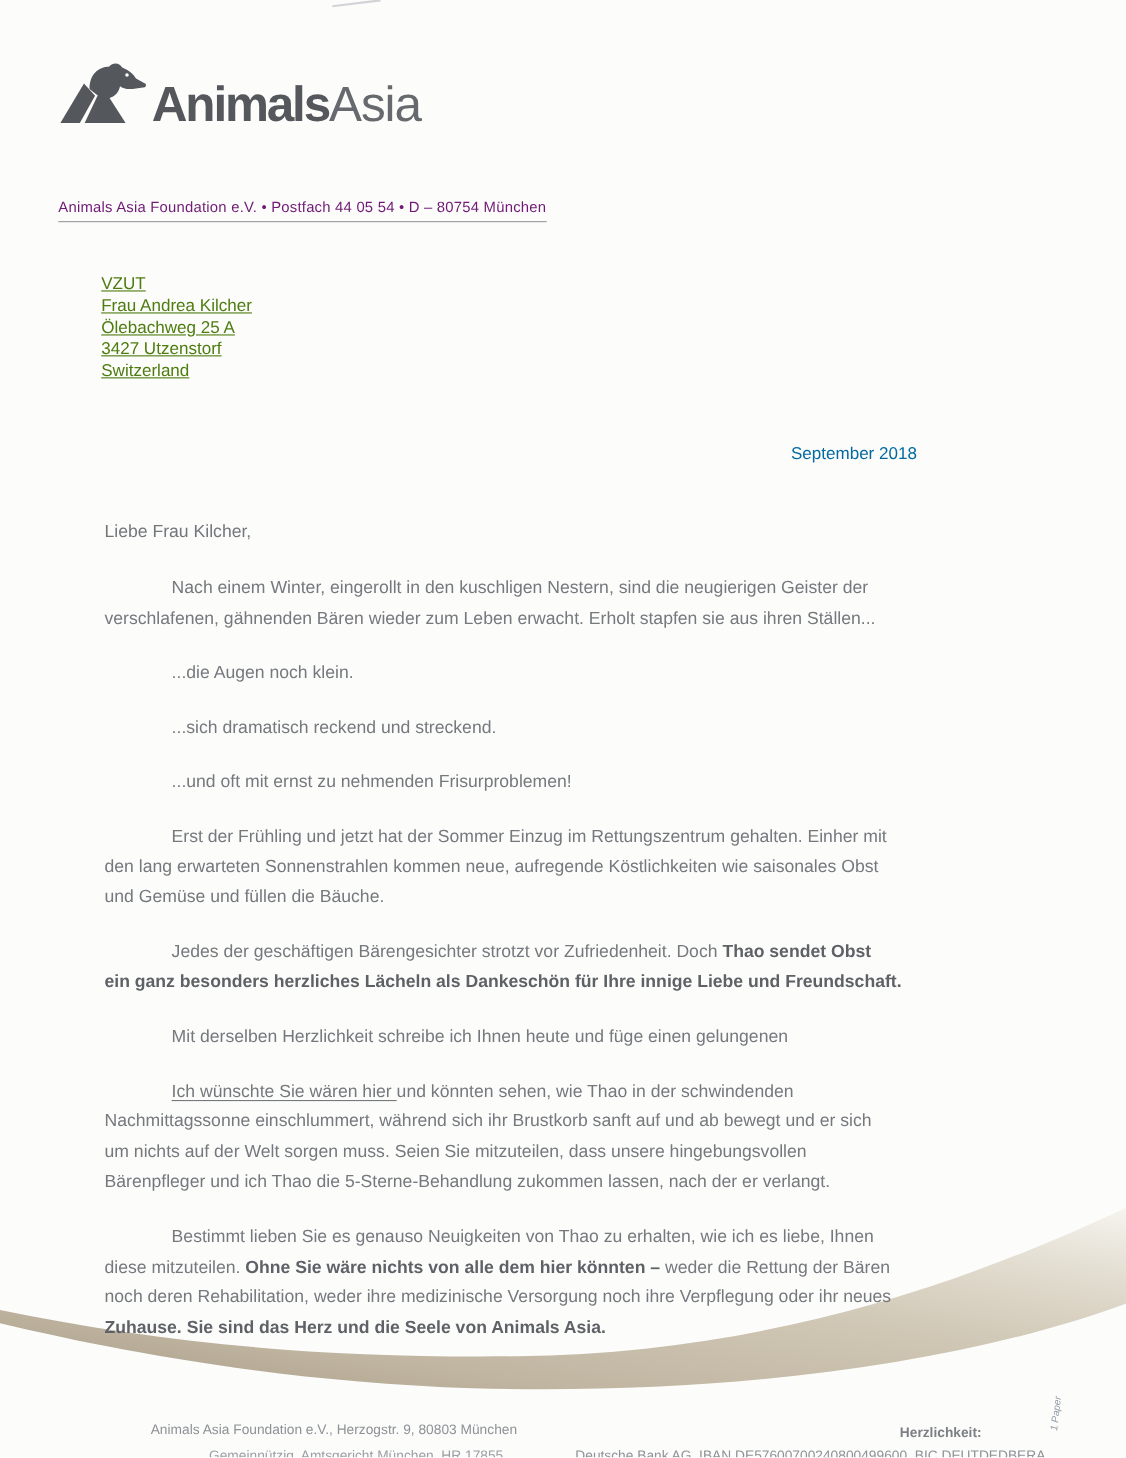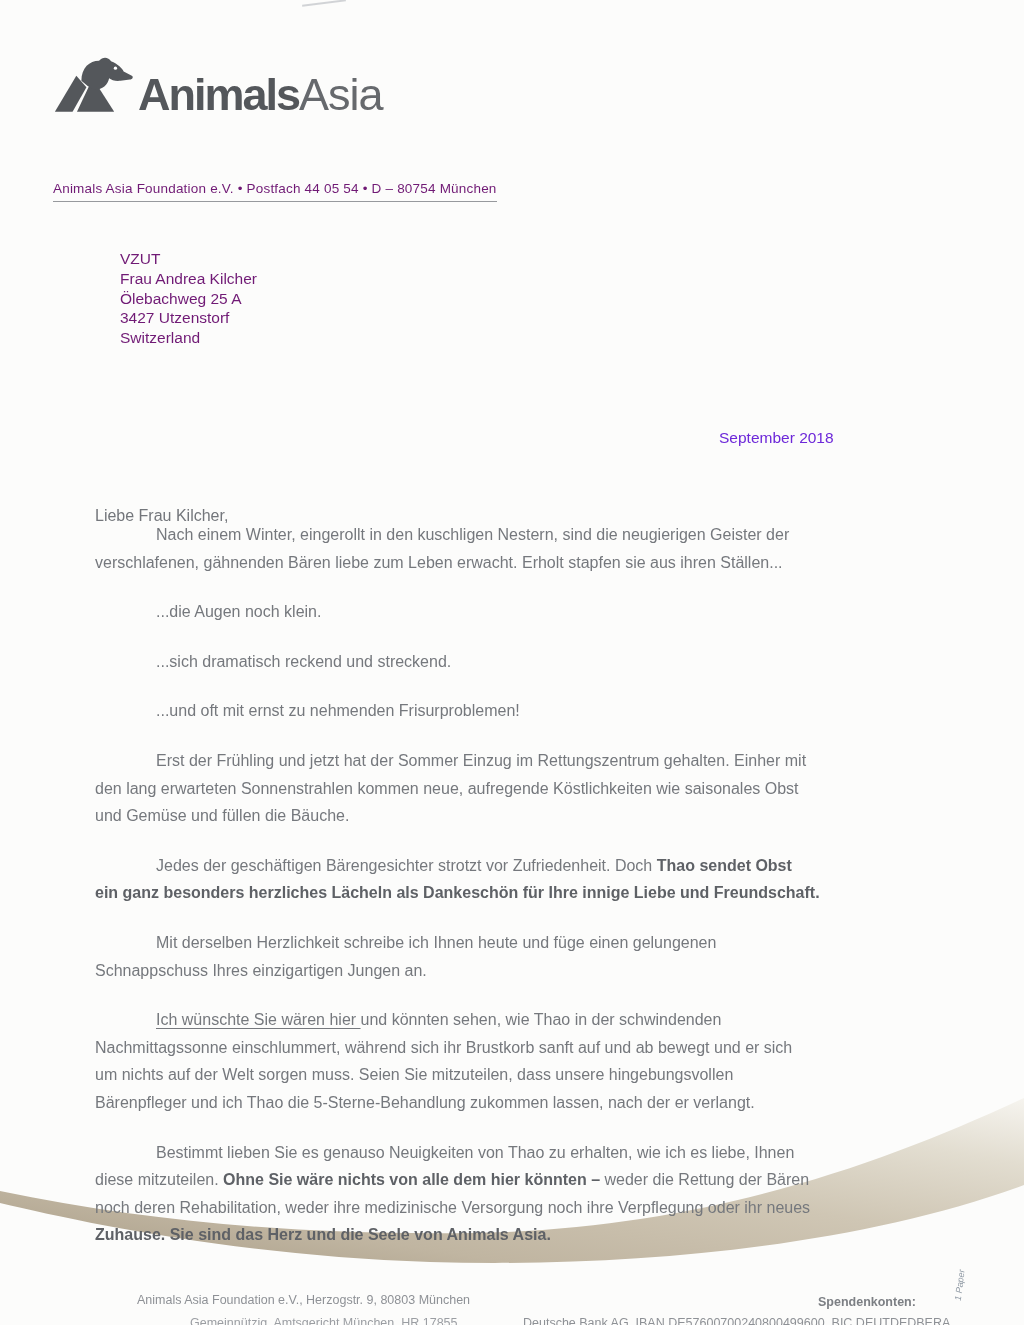--- a/index.html
+++ b/index.html
@@ -10,24 +10,24 @@
   
   .logo{position:absolute;left:53px;top:50px;display:flex;align-items:flex-end;gap:3px;}
   .logo svg{display:block;width:82px;height:68px;}
   .wordmark{font-size:45px;line-height:1;padding-bottom:1px;color:#54575b;letter-spacing:-2px;}
   .wordmark .wm-bold{font-weight:700;}
   .wordmark .wm-light{font-weight:400;color:#66696d;letter-spacing:-1px;}
   
   .sender{position:absolute;left:53px;top:181px;font-size:13.5px;color:#701a75;
     padding-bottom:5px;border-bottom:1.5px solid #97999d;letter-spacing:.2px;}
   
-  .recipient{position:absolute;left:120px;top:249px;font-size:15.5px;line-height:19.8px;color:#701a75;}
+  .recipient{position:absolute;left:92px;top:249px;font-size:15.5px;line-height:19.8px;color:#4d7c0f;text-decoration:underline;}
   
-  .date{position:absolute;left:719px;top:429px;font-size:15.5px;color:#6d28d9;}
-  .salutation{position:absolute;left:95px;top:475px;font-size:16px;color:#73767b;margin-top:32px;}
+  .date{position:absolute;left:719px;top:404px;font-size:15.5px;color:#0369a1;}
+  .salutation{position:absolute;left:95px;top:475px;font-size:16px;color:#73767b;}
   
   .body-text{position:absolute;left:95px;top:521px;width:900px;font-size:16px;
     line-height:27.6px;color:#75787d;z-index:2;}
   .para{margin:0 0 22px 0;}
   .line{white-space:nowrap;}
   .line.indent{padding-left:61px;}
   .b{font-weight:700;color:#5e6166;}
   .u{text-decoration:underline;text-underline-offset:3px;}
   
   .swoosh{position:absolute;left:0;top:1080px;width:1024px;height:245px;z-index:1;}
@@ -71,21 +71,21 @@
       <div>Switzerland</div>
     </div>
 
   <div class="date">September 2018</div>
 
   <div class="salutation">Liebe Frau Kilcher,</div>
 
   <div class="body-text">
       <div class="para">
         <div class="line indent"><span>Nach einem Winter, eingerollt in den kuschligen Nestern, sind die neugierigen Geister der</span></div>
-        <div class="line"><span>verschlafenen, gähnenden Bären liebe zum Leben erwacht. Erholt stapfen sie aus ihren Ställen...</span></div>
+        <div class="line"><span>verschlafenen, gähnenden Bären wieder zum Leben erwacht. Erholt stapfen sie aus ihren Ställen...</span></div>
       </div>
       <div class="para">
         <div class="line indent"><span>...die Augen noch klein.</span></div>
       </div>
       <div class="para">
         <div class="line indent"><span>...sich dramatisch reckend und streckend.</span></div>
       </div>
       <div class="para">
         <div class="line indent"><span>...und oft mit ernst zu nehmenden Frisurproblemen!</span></div>
       </div>
@@ -93,21 +93,20 @@
         <div class="line indent"><span>Erst der Frühling und jetzt hat der Sommer Einzug im Rettungszentrum gehalten. Einher mit</span></div>
         <div class="line"><span>den lang erwarteten Sonnenstrahlen kommen neue, aufregende Köstlichkeiten wie saisonales Obst</span></div>
         <div class="line"><span>und Gemüse und füllen die Bäuche.</span></div>
       </div>
       <div class="para">
         <div class="line indent"><span>Jedes der geschäftigen Bärengesichter strotzt vor Zufriedenheit. Doch </span><span class="b">Thao sendet Obst</span></div>
         <div class="line"><span class="b">ein ganz besonders herzliches Lächeln als Dankeschön für Ihre innige Liebe und Freundschaft.</span></div>
       </div>
       <div class="para">
         <div class="line indent"><span>Mit derselben Herzlichkeit schreibe ich Ihnen heute und füge einen gelungenen</span></div>
-        <div class="line"><span>Schnappschuss Ihres einzigartigen Jungen an.</span></div>
       </div>
       <div class="para">
         <div class="line indent"><span class="u">Ich wünschte Sie wären hier </span><span>und könnten sehen, wie Thao in der schwindenden</span></div>
         <div class="line"><span>Nachmittagssonne einschlummert, während sich ihr Brustkorb sanft auf und ab bewegt und er sich</span></div>
         <div class="line"><span>um nichts auf der Welt sorgen muss. Seien Sie mitzuteilen, dass unsere hingebungsvollen</span></div>
         <div class="line"><span>Bärenpfleger und ich Thao die 5-Sterne-Behandlung zukommen lassen, nach der er verlangt.</span></div>
       </div>
       <div class="para">
         <div class="line indent"><span>Bestimmt lieben Sie es genauso Neuigkeiten von Thao zu erhalten, wie ich es liebe, Ihnen</span></div>
         <div class="line"><span>diese mitzuteilen. </span><span class="b">Ohne Sie wäre nichts von alle dem hier könnten –</span><span> weder die Rettung der Bären</span></div>
@@ -124,17 +123,17 @@
         <stop offset="0.55" stop-color="#cfc6b4"></stop>
         <stop offset="0.8" stop-color="#e2ddd0"></stop>
         <stop offset="1" stop-color="#f6f4ef"></stop>
       </linearGradient>
     </defs>
     <path d="M0,111 C150,142 300,155 470,153 C700,150 880,85 1024,18 L1024,105 C860,165 640,188 430,182 C240,176 80,142 0,123 Z" fill="url(#sw)"></path>
   </svg>
 
   <div class="footer-address">Animals Asia Foundation e.V., Herzogstr. 9, 80803 München</div>
   <div class="footer-reg">Gemeinnützig, Amtsgericht München, HR 17855</div>
-  <div class="don-label">Spendenkonten:</div>
+  <div class="don-label">Herzlichkeit:</div>
   <div class="don-line">Deutsche Bank AG, IBAN DE57600700240800499600, BIC DEUTDEDBERA</div>
   <div class="side-note">1 Paper</div>
 
 </div>
 
 </body></html>

